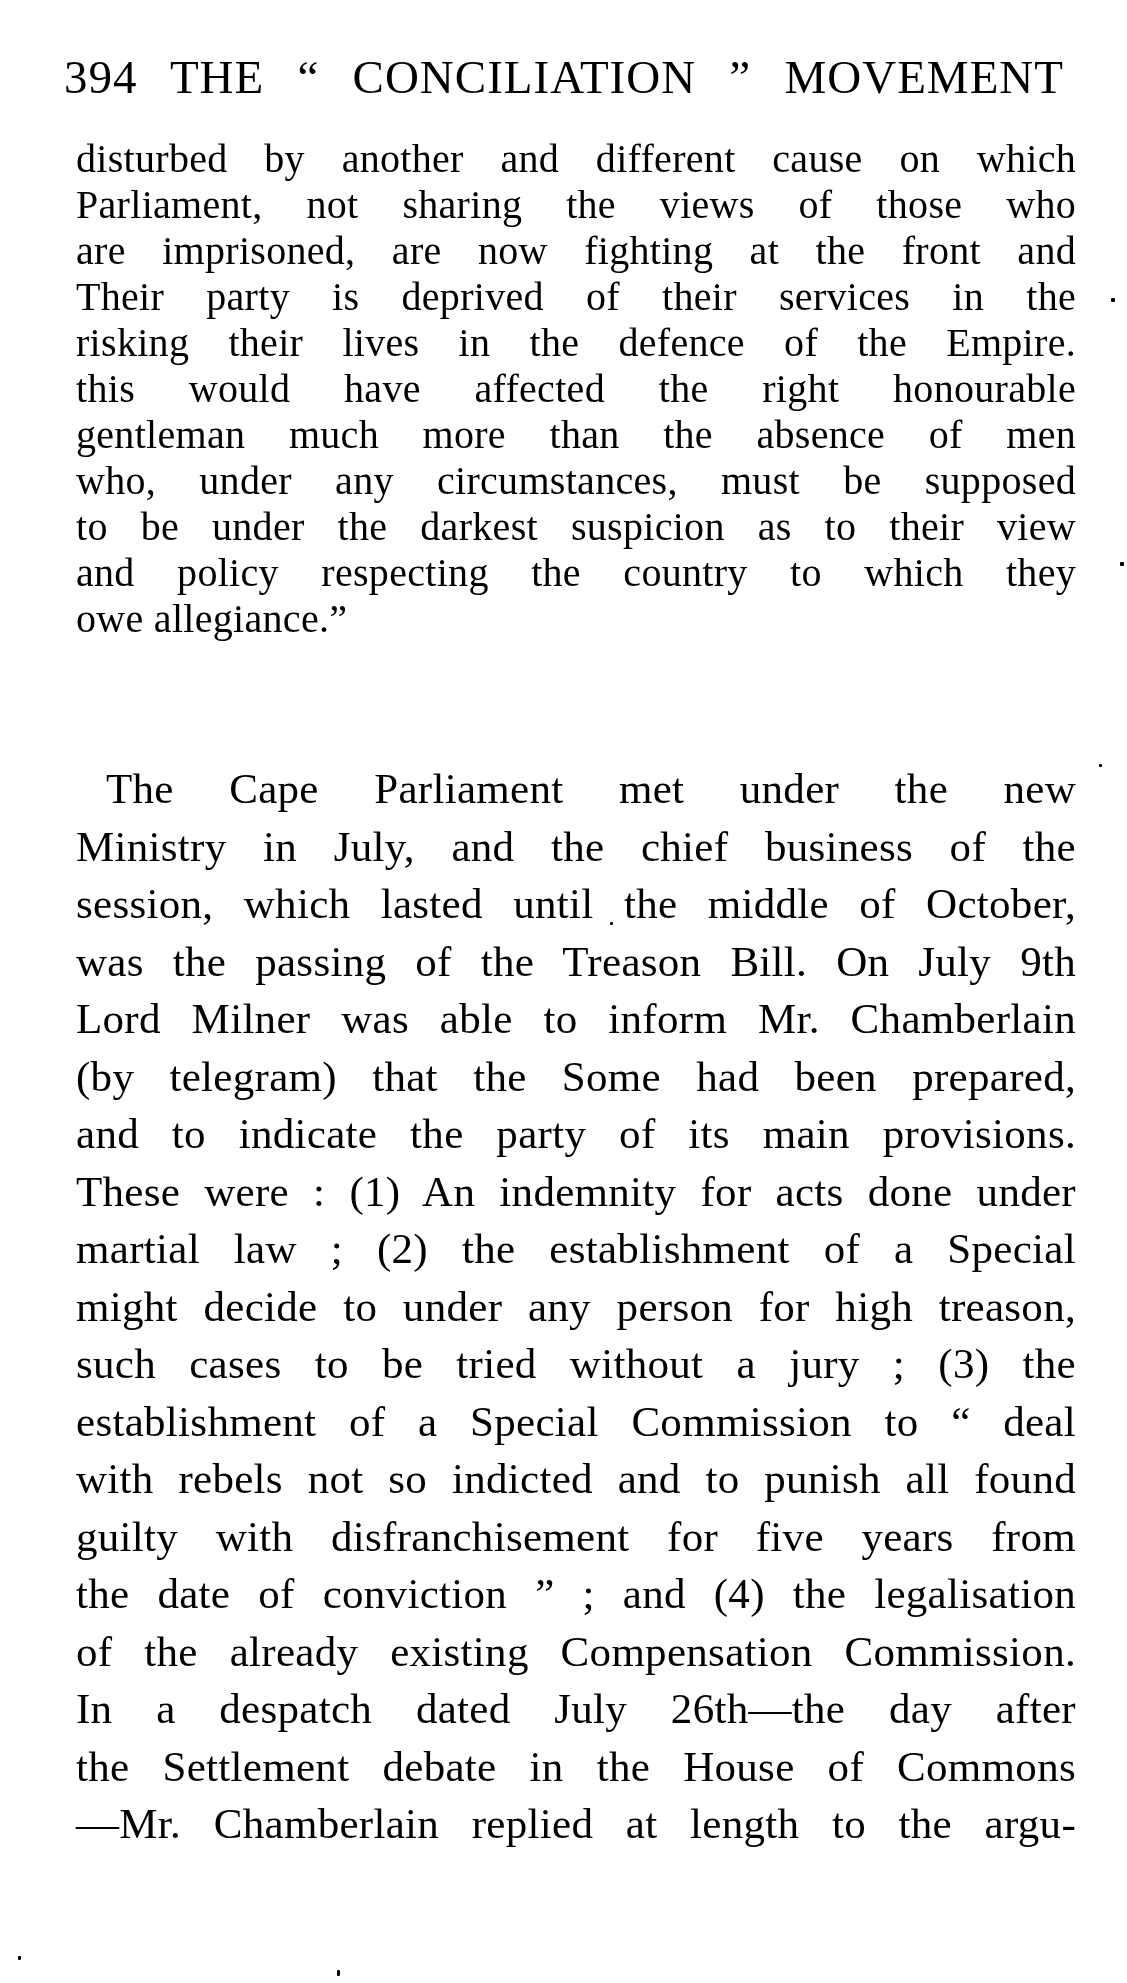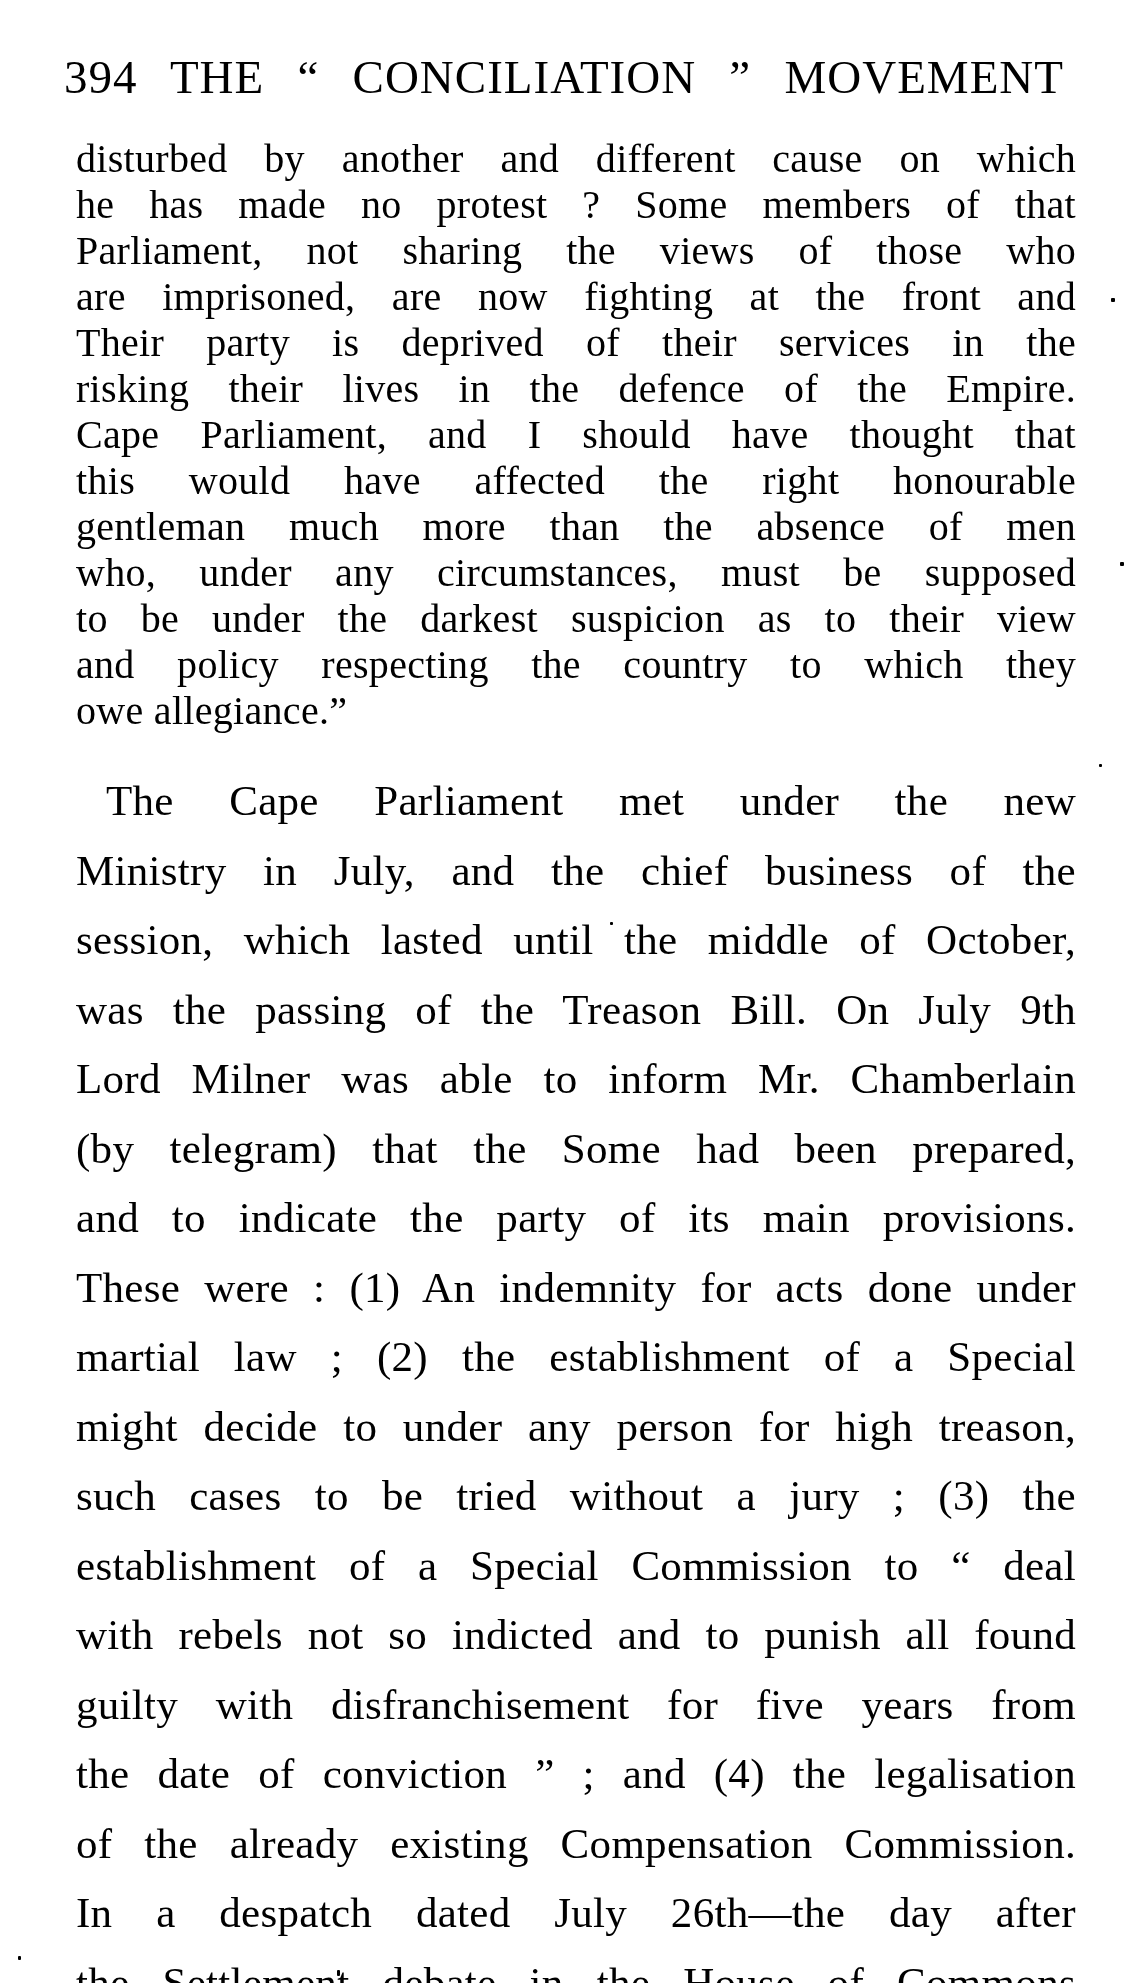--- a/index.html
+++ b/index.html
@@ -37,21 +37,21 @@
   }
   .para-quote {
     top: 136px;
     font-size: 40px;
   }
   .para-quote .line { line-height: 46px; }
   .para-body {
     top: 760px;
     font-size: 43px;
   }
-  .para-body .line { line-height: 57.5px; margin-top: 12px; }
+  .para-body .line { line-height: 57.5px; }
   .line {
     text-align: justify;
     text-align-last: justify;
     letter-spacing: 0.3px;
     white-space: normal;
   }
   .line.no-just { text-align-last: left; }
   .line.indent { text-indent: 30px; }
   .speck {
     position: absolute;
@@ -67,26 +67,24 @@
 </style>
 </head>
 <body>
 
 <div class="page">
 
   <div class="running-head"><span>394</span> <span>THE “ CONCILIATION ” MOVEMENT</span></div>
 
   <div class="paragraph para-quote">
       <div class="line">disturbed by another and different cause on which</div>
-      <div class="line">he has made no protest ?  Some members of that</div>
       <div class="line">Parliament, not sharing the views of those who</div>
       <div class="line">are imprisoned, are now fighting at the front and</div>
       <div class="line">Their party is deprived of their services in the</div>
       <div class="line">risking their lives in the defence of the Empire.</div>
-      <div class="line">Cape Parliament, and I should have thought that</div>
       <div class="line">this would have affected the right honourable</div>
       <div class="line">gentleman much more than the absence of men</div>
       <div class="line">who, under any circumstances, must be supposed</div>
       <div class="line">to be under the darkest suspicion as to their view</div>
       <div class="line">and policy respecting the country to which they</div>
       <div class="line no-just">owe allegiance.”</div>
     </div>
 
   <div class="paragraph para-body">
       <div class="line indent">The Cape Parliament met under the new</div>

